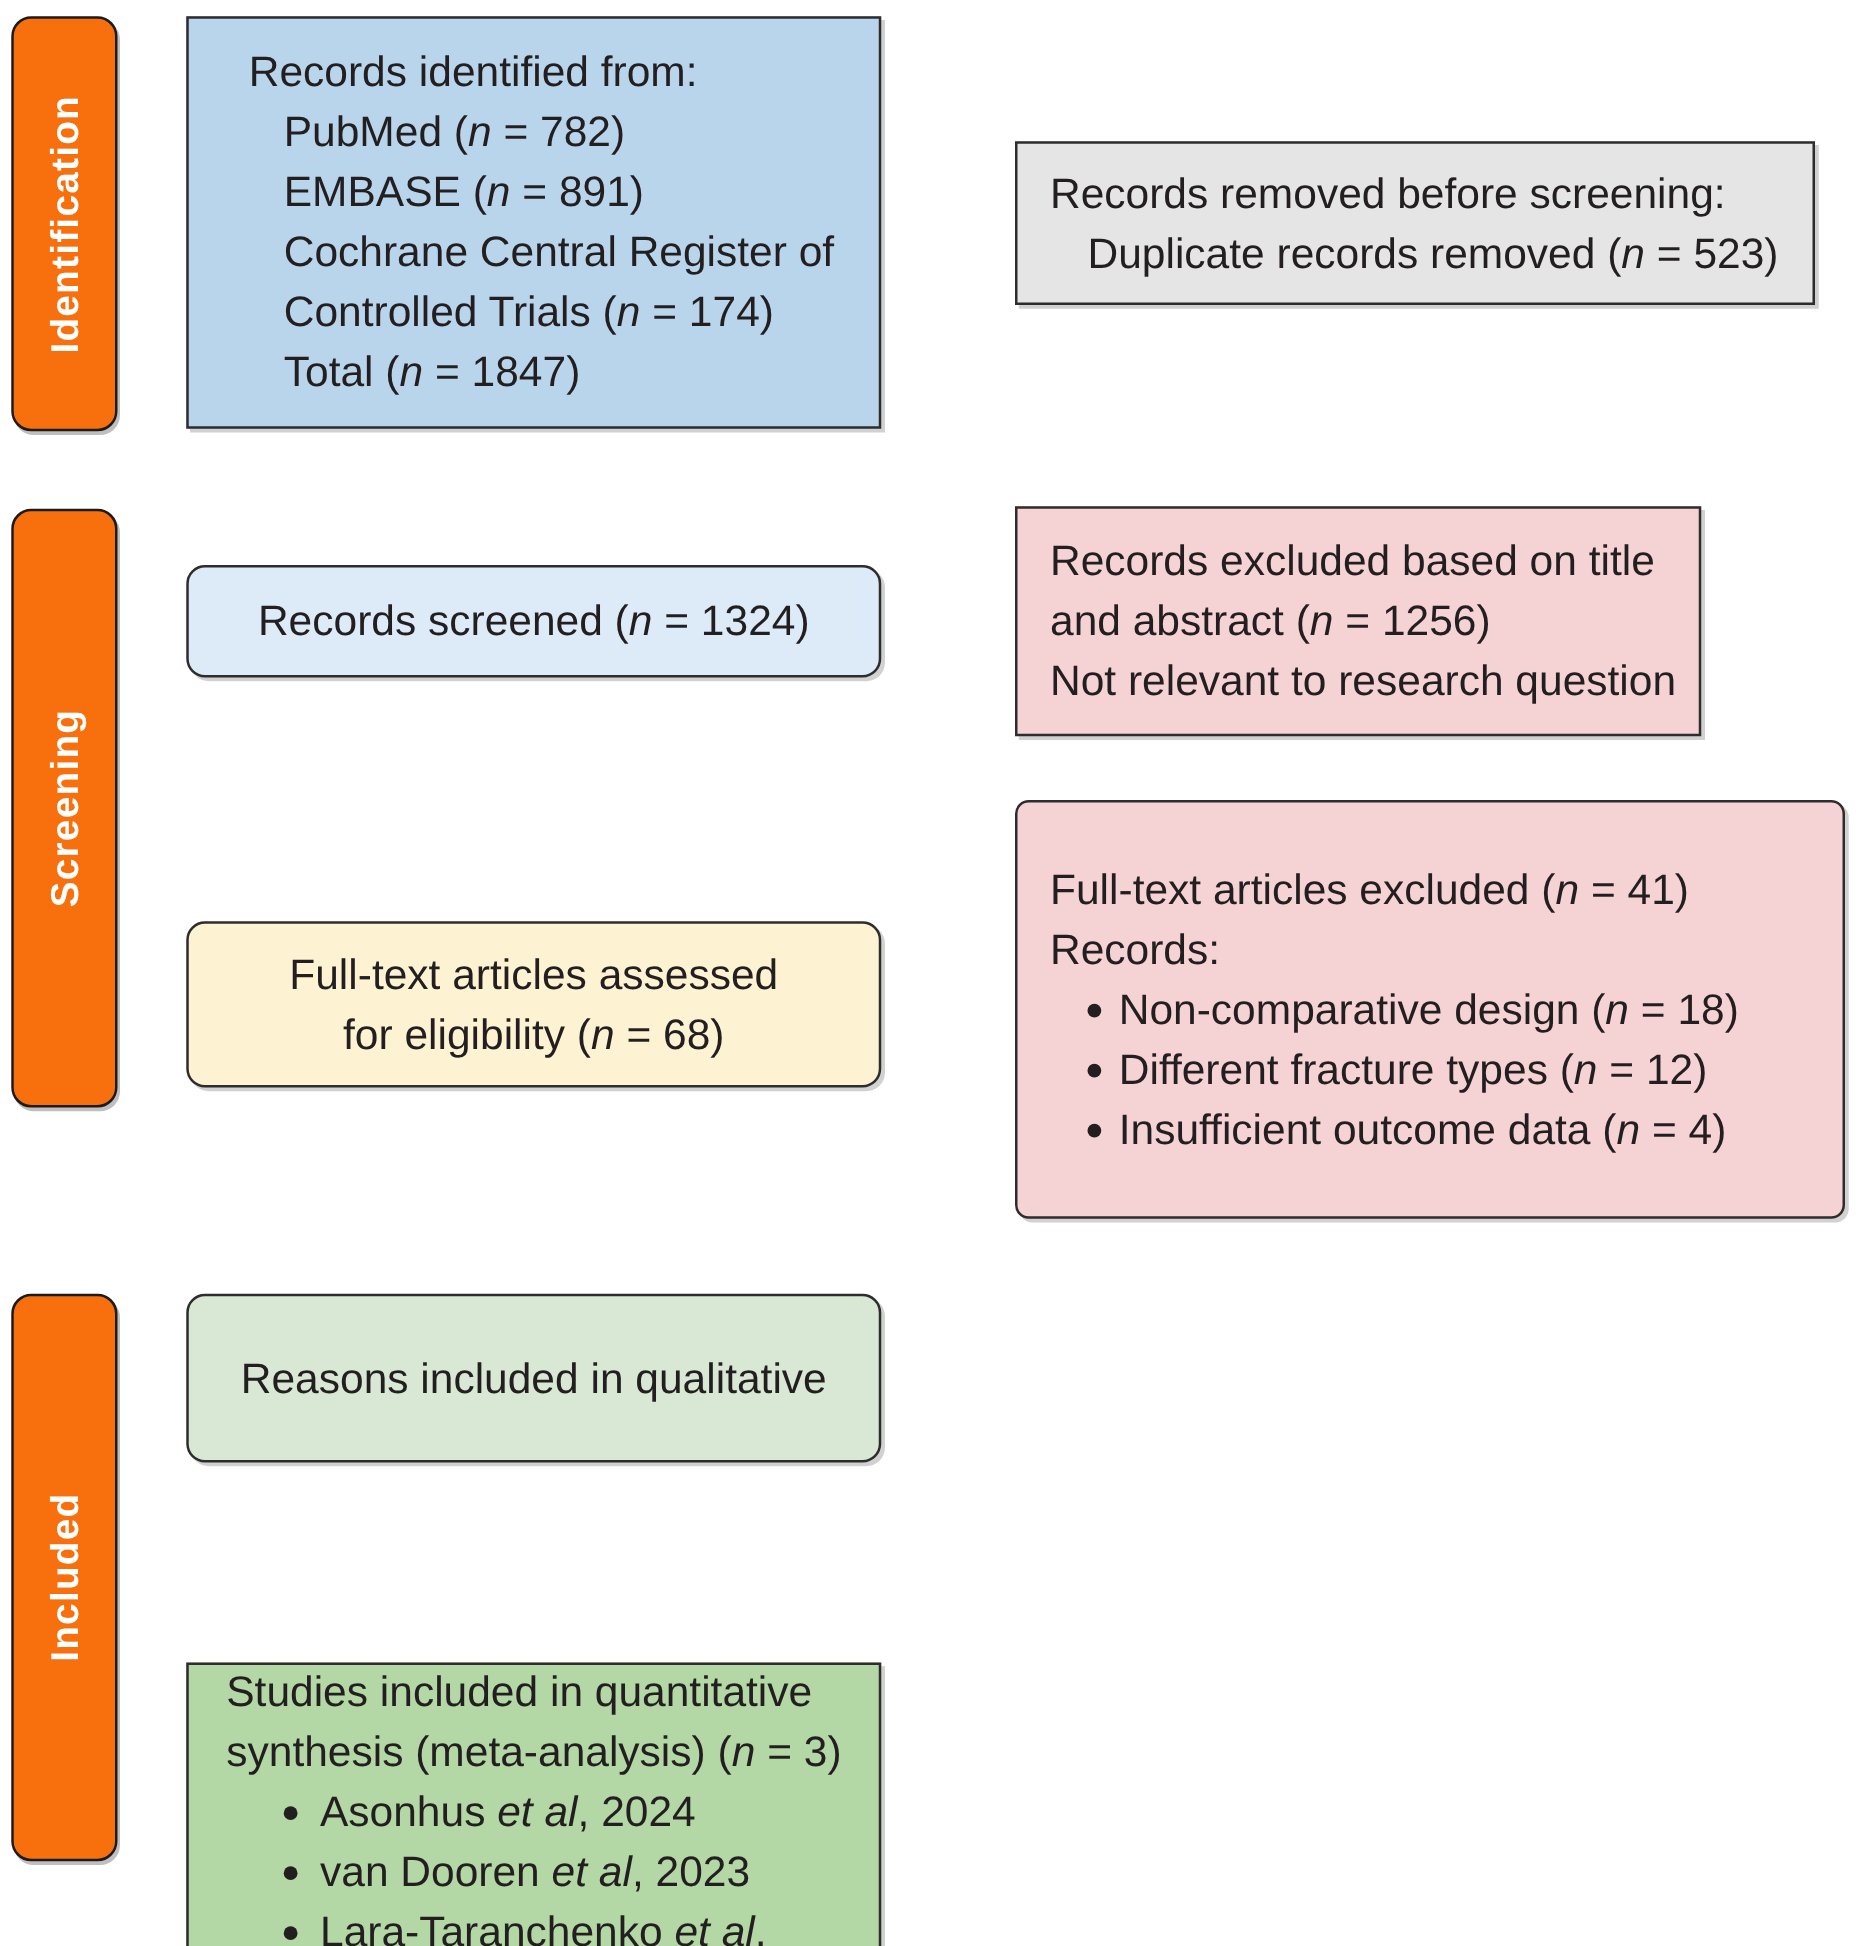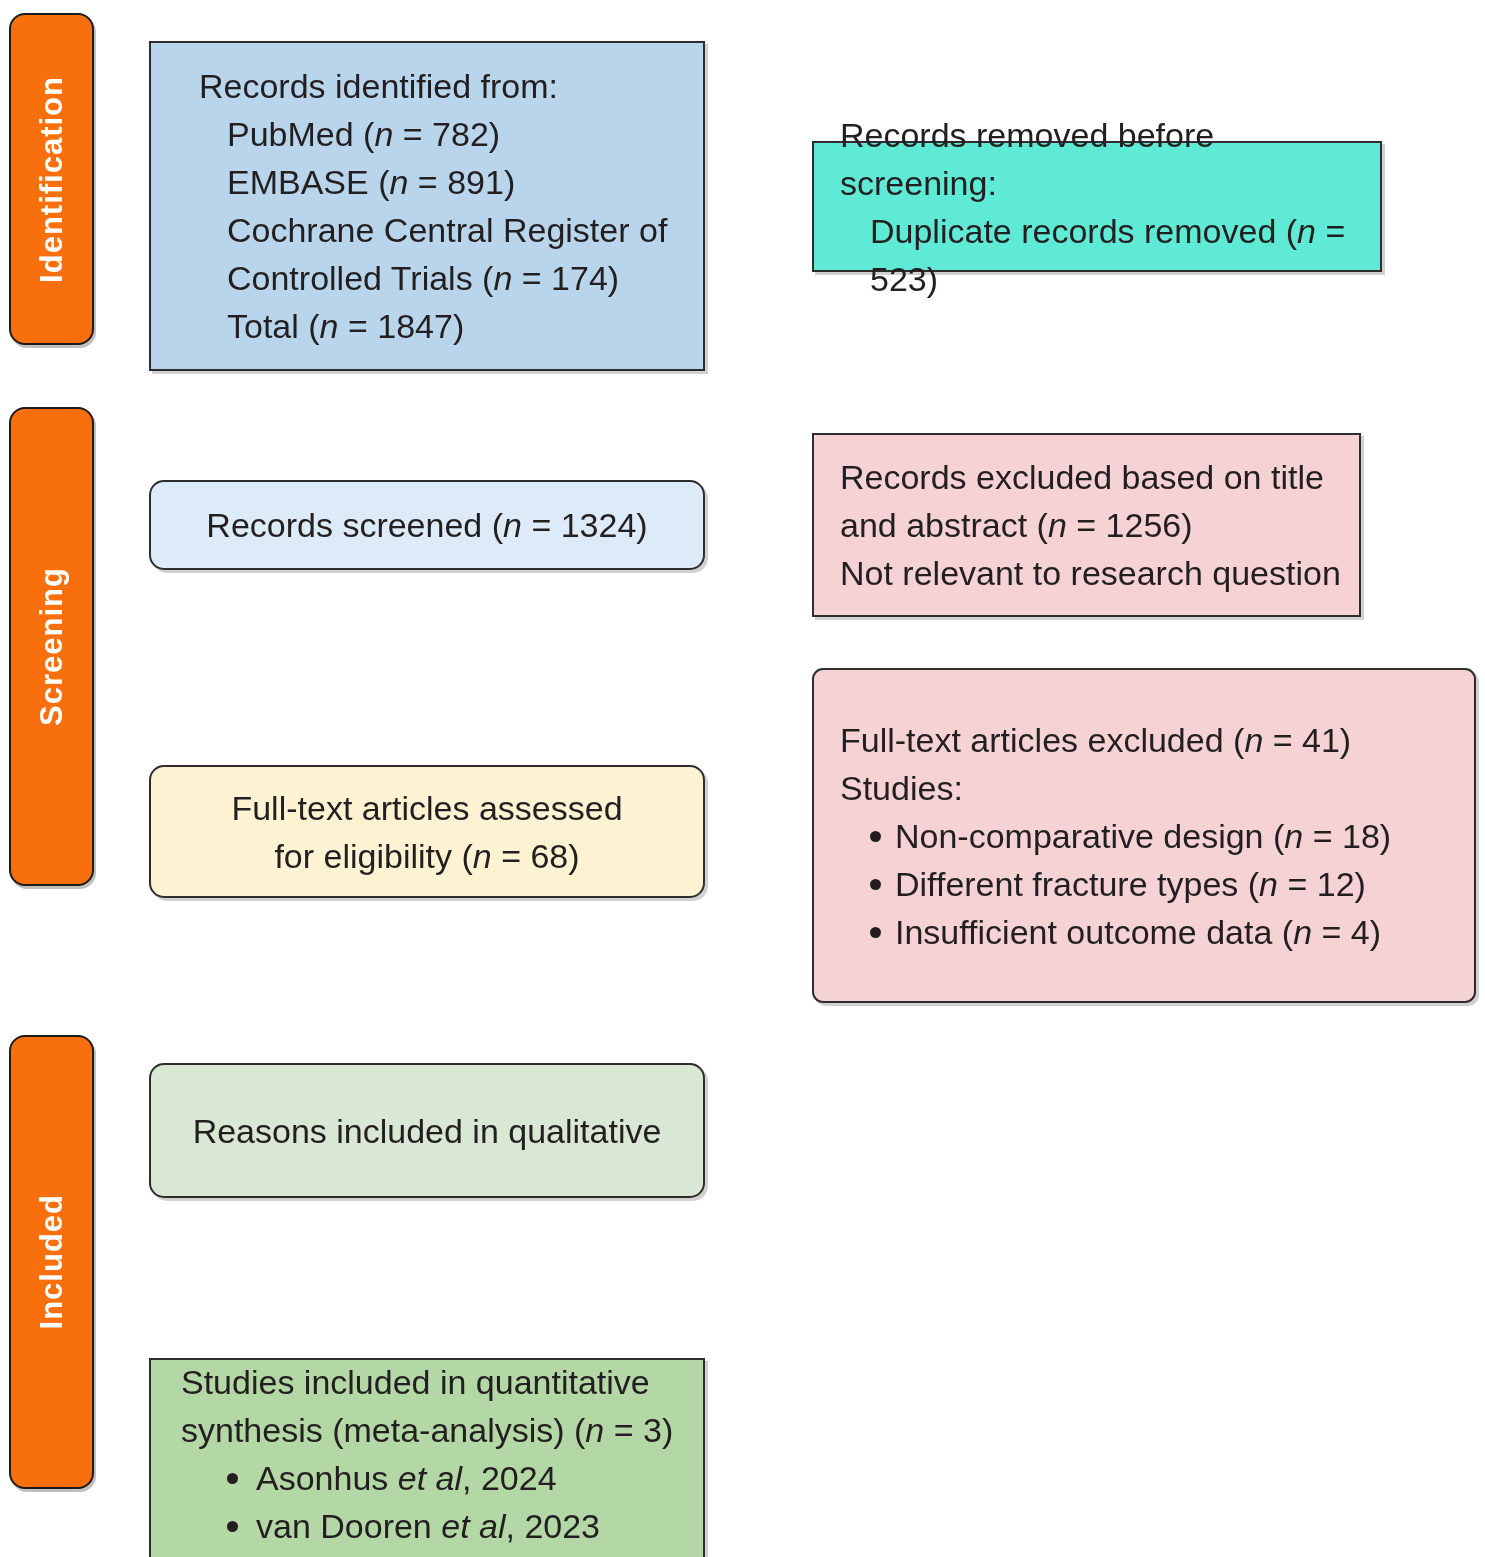--- a/index.html
+++ b/index.html
@@ -19,27 +19,27 @@
     writing-mode:vertical-rl;transform:rotate(180deg);
     color:#ffffff;font-weight:bold;font-size:31px;letter-spacing:1px;white-space:nowrap;
   }
   #stage-identification{top:13px;height:332px;}
   #stage-screening{top:407px;height:479px;}
   #stage-included{top:1035px;height:454px;}
   
   .box{
     position:absolute;box-sizing:border-box;
     border:2px solid #2e2c2d;box-shadow:3px 3px 0 rgba(0,0,0,0.18);
-    display:flex;flex-direction:column;justify-content:center;margin-top:28px;
+    display:flex;flex-direction:column;justify-content:center;
   }
   .center{align-items:center;text-align:center;border-radius:15px;}
   .line{white-space:normal;}
   .indent{margin-left:28px;}
   #box-identified   {left:149px;top:13px;  width:556px;height:330px;background:#b9d5eb;padding-left:48px;padding-right:12px;}
-  #box-removed      {left:812px;top:113px; width:570px;height:131px;background:#5eead4;padding-left:26px;padding-right:10px;}
+  #box-removed      {left:812px;top:113px; width:640px;height:131px;background:#e5e5e5;padding-left:26px;padding-right:10px;}
   #box-removed .indent{margin-left:30px;}
   #box-screened     {left:149px;top:452px; width:556px;height:90px; background:#dcebf7;}
   #box-excluded-ta  {left:812px;top:405px; width:549px;height:184px;background:#f5d2d4;padding-left:26px;padding-right:8px;}
   #box-assessed     {left:149px;top:737px; width:556px;height:133px;background:#fdf3d3;}
   #box-excluded-ft  {left:812px;top:640px; width:664px;height:335px;background:#f5d2d4;padding-left:26px;padding-right:6px;border-radius:11px;}
   #box-qualitative  {left:149px;top:1035px;width:556px;height:135px;background:#d8e8d4;}
   #box-quantitative {left:149px;top:1330px;width:556px;height:288px;background:#b3d7a5;padding-left:30px;padding-right:8px;}
   
   .bullet{display:flex;align-items:flex-start;justify-content:center;}
   .dot{width:11px;height:11px;border-radius:50%;background:#231f20;flex:0 0 auto;margin:19px 14px 0 30px;}
@@ -85,21 +85,21 @@
     <div class="line">Not relevant to research question</div>
   </div>
 
   <div class="box center" id="box-assessed">
     <div class="line">Full-text articles assessed</div>
     <div class="line">for eligibility (<i>n</i> = 68)</div>
   </div>
 
   <div class="box" id="box-excluded-ft">
     <div class="line">Full-text articles excluded (<i>n</i> = 41)</div>
-    <div class="line">Studies:</div>
+    <div class="line">Records:</div>
     <div class="bullet">
       <span class="dot"></span>
       <span class="line">Non-comparative design (<i>n</i> = 18)</span>
     </div>
     <div class="bullet">
       <span class="dot"></span>
       <span class="line">Different fracture types (<i>n</i> = 12)</span>
     </div>
     <div class="bullet">
       <span class="dot"></span>

